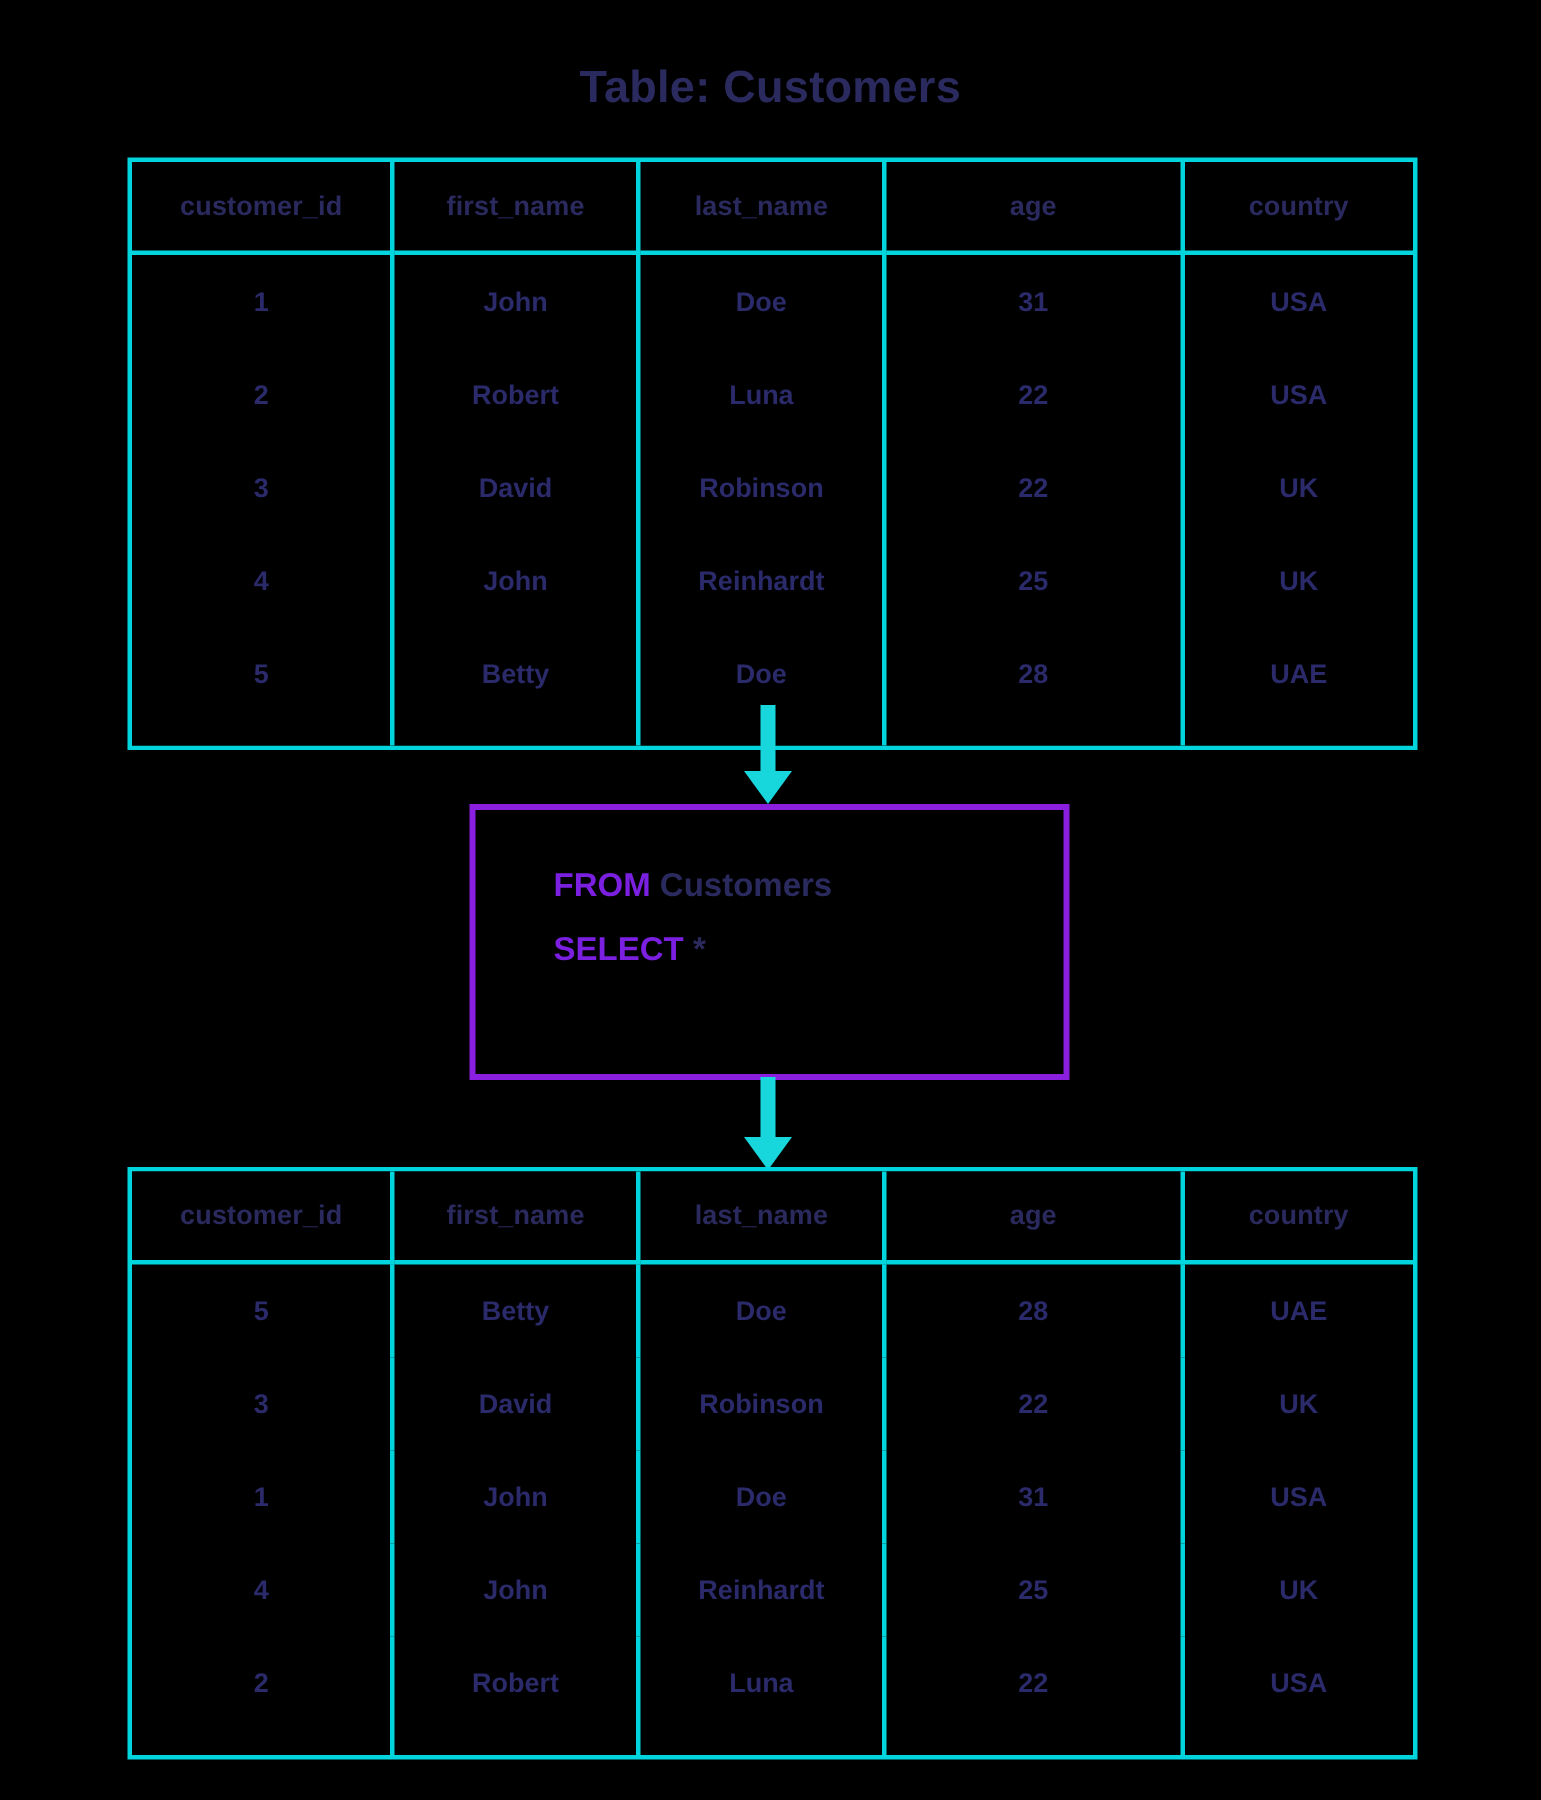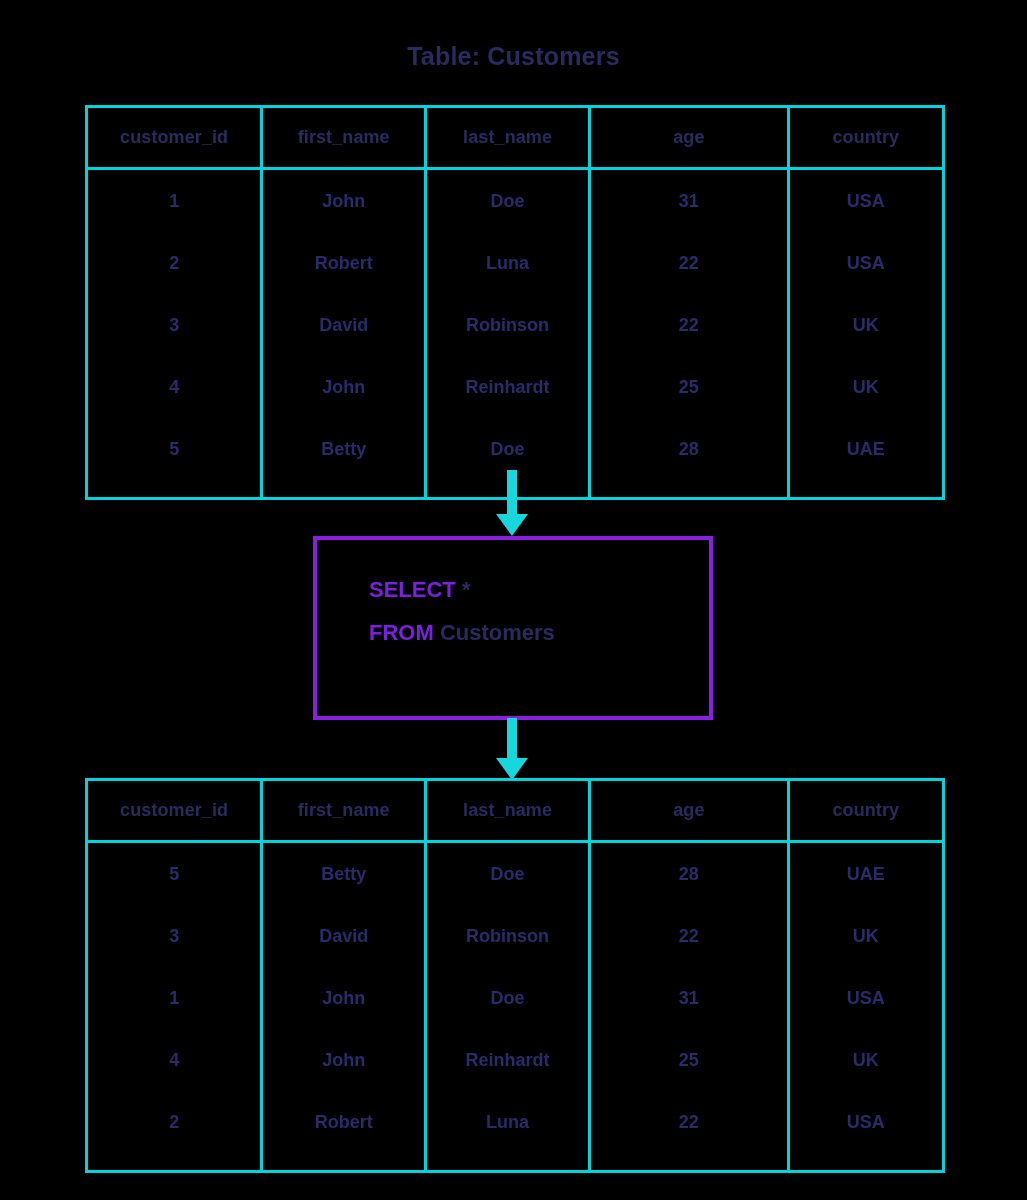--- a/index.html
+++ b/index.html
@@ -21,21 +21,21 @@
   }
 
   
   .page-title {
     position: absolute;
     top: 42px;
     left: 0;
     width: 100%;
     text-align: center;
     color: #2b2a5e;
-    font-size: 25px;
+    font-size: 30px;
     font-weight: 700;
     letter-spacing: 0.2px;
     white-space: nowrap;
   }
 
   
   .sql-table {
     position: absolute;
     left: 85px;
     width: 860px;
@@ -205,26 +205,26 @@
   </div>
 
   <div class="arrow" id="arrow-to-query">
     <div class="shaft"></div>
     <div class="head"></div>
   </div>
 
   <div id="query-box">
     <div class="query-lines">
       <div class="query-line">
+        <span class="kw">FROM</span>
+        <span class="op">Customers</span>
+      </div>
+      <div class="query-line">
         <span class="kw">SELECT</span>
         <span class="op">*</span>
-      </div>
-      <div class="query-line">
-        <span class="kw">FROM</span>
-        <span class="op">Customers</span>
       </div>
     </div>
   </div>
 
   <div class="arrow" id="arrow-to-result">
     <div class="shaft"></div>
     <div class="head"></div>
   </div>
 
   <div class="sql-table" id="table-output">

